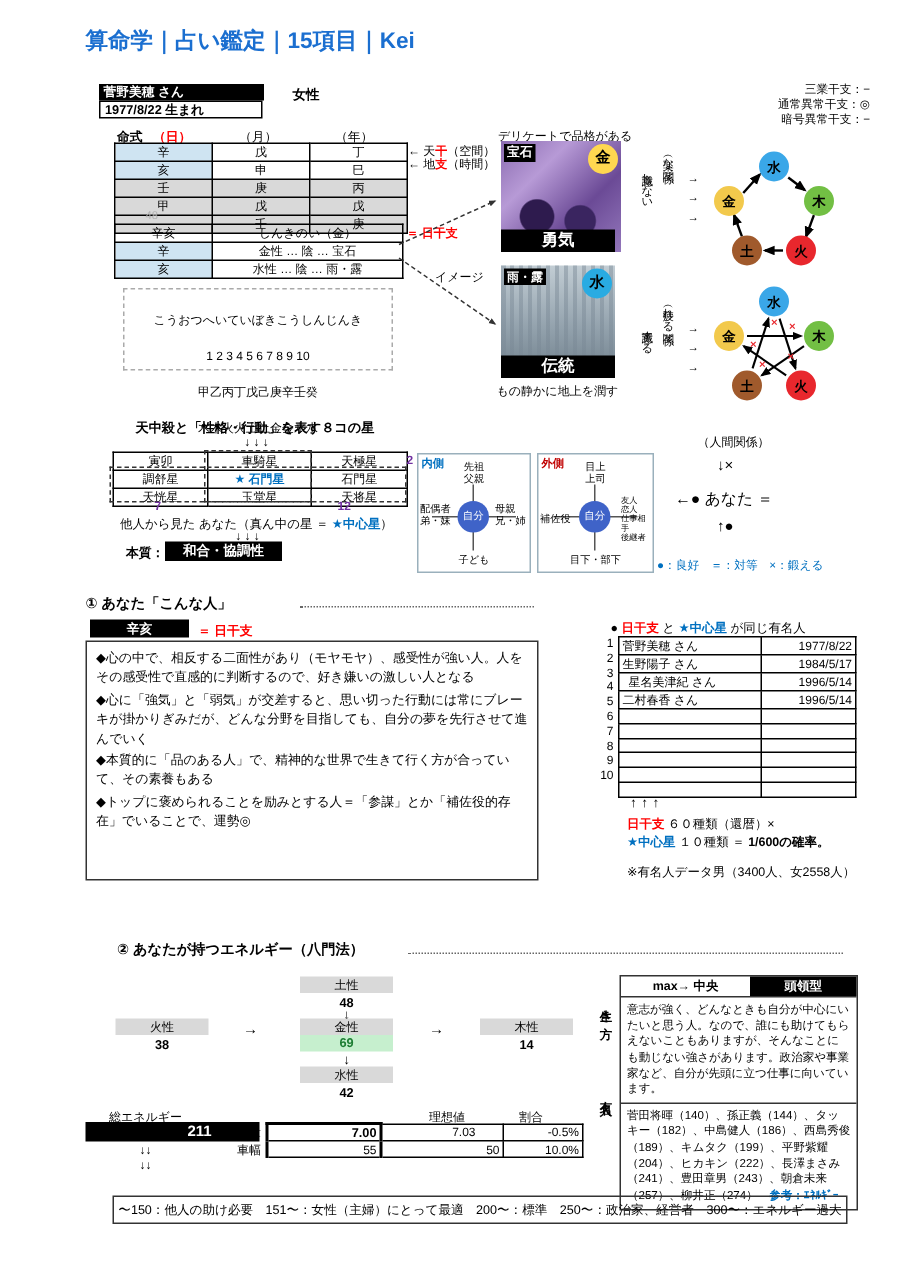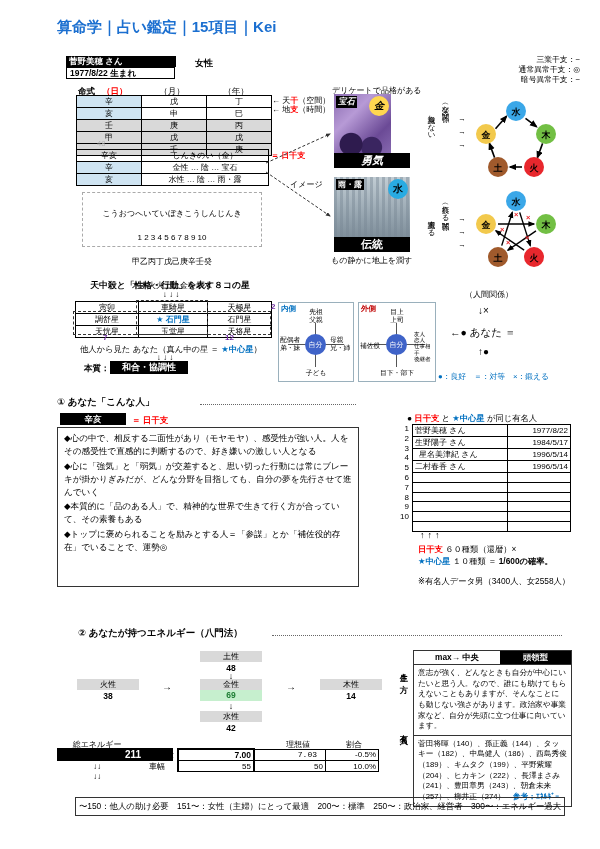--- a/index.html
+++ b/index.html
@@ -112,24 +112,24 @@
   </svg>
 
   <div class="ab c pre" style="left:82px;top:192px;width:178px;height:50px;border:1px dashed #aaa;font-size:8px;line-height:12px;padding-top:3px;">
     <div>こうおつへいていぼきこうしんじんき</div>
     <div>1 2 3 4 5 6 7 8 9 10</div>
     <div>甲乙丙丁戊己庚辛壬癸</div>
     <div>木木火火土土金金水水</div>
   </div>
 
   <div class="ab" style="left:332px;top:85px;font-size:8px;">デリケートで品格がある</div>
-  <div class="ab" style="left:334px;top:94px;width:57px;height:74px;background:
+  <div class="ab" style="left:334px;top:94px;width:80px;height:74px;background:
       radial-gradient(circle at 30% 68%, #2e1b4e 11px, rgba(0,0,0,0) 12px),
       radial-gradient(circle at 66% 72%, #3a2560 10px, rgba(0,0,0,0) 11px),
-      linear-gradient(135deg,#8a6bb0 0%,#b79ad6 30%,#6b4a96 65%,#9377bb 100%); font-style: italic;">
+      linear-gradient(135deg,#8a6bb0 0%,#b79ad6 30%,#6b4a96 65%,#9377bb 100%);">
     <span class="ab blackbox b" style="left:2px;top:2px;font-size:8.5px;padding:0 2px;">宝石</span>
     <span class="ab c b" style="right:2px;top:2px;width:20px;height:20px;border-radius:50%;background:#ffd750;color:#000;font-size:10px;line-height:20px;">金</span>
     <div class="ab blackbox b c" style="left:0;bottom:0;width:76px;height:15px;font-size:11px;line-height:15px;">勇気</div>
   </div>
   <div class="ab" style="left:334px;top:177px;width:76px;height:75px;background:
       repeating-linear-gradient(90deg, rgba(120,135,148,.45) 0 3px, rgba(0,0,0,0) 3px 6px),
       linear-gradient(#c2cdd4 0%,#93a2ad 55%,#6f7f8b 100%);">
     <span class="ab blackbox b" style="left:2px;top:2px;font-size:8px;padding:0 2px;">雨・露</span>
     <span class="ab c b" style="right:2px;top:2px;width:20px;height:20px;border-radius:50%;background:#29abe2;color:#000;font-size:10px;line-height:20px;">水</span>
     <div class="ab blackbox b c" style="left:0;bottom:0;width:76px;height:15px;font-size:11px;line-height:15px;">伝統</div>
@@ -366,25 +366,25 @@
   <div class="ab blackbox b c" style="left:57px;top:748px;width:80px;height:13px;font-size:10px;line-height:13px;padding-left:36px;">211</div>
   <div class="ab bar-arrows" style="left:92px;top:762px;">↓↓↓↓</div>
 
   <div class="ab r" style="left:248px;top:739px;width:62px;font-size:8px;padding-right:2px;">理想値</div>
   <div class="ab r" style="left:312px;top:739px;width:50px;font-size:8px;padding-right:2px;">割合</div>
   <table class="tb" style="left:140px;top:748px;font-size:8px;">
     <tbody>
         <tr style="height:10.3px;">
       <td class="r" style="width:34px;border:none;padding-right:3px;">排気量</td>
       <td class="r b" style="width:72px;border:2px solid #000;border-bottom-width:1px;padding-right:2px;font-size:8.5px;">7.00</td>
-      <td class="r" style="width:62px;padding-right:8px;font-family:Liberation Mono, monospace;">7.03</td>
+      <td class="r" style="width:62px;padding-right:18px;">7.03</td>
       <td class="r" style="width:50px;padding-right:2px;">-0.5%</td>
     </tr>
     <tr style="height:10.3px;">
-      <td class="r" style="border:none;padding-right:3px;text-align:center;">車幅</td>
+      <td class="r" style="border:none;padding-right:3px;">車幅</td>
       <td class="r" style="border-left:2px solid #000;border-right:2px solid #000;padding-right:2px;">55</td>
       <td class="r" style="padding-right:2px;">50</td>
       <td class="r" style="padding-right:2px;">10.0%</td>
     </tr>
   </tbody>
     </table>
 
   <div class="ab vt b" style="left:398px;top:666px;font-size:8.3px;letter-spacing:1px;">生き方</div>
   <div class="ab vt b" style="left:398px;top:728px;font-size:8.3px;letter-spacing:1px;">有名人</div>
   <div class="ab" style="left:413px;top:650px;width:157px;border:1.2px solid #333;">

